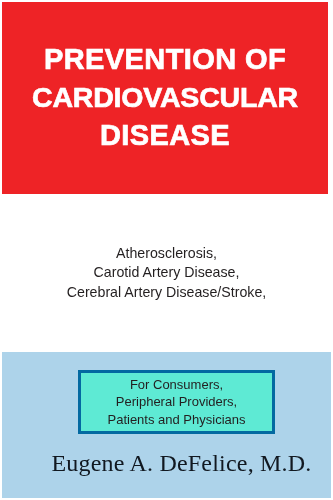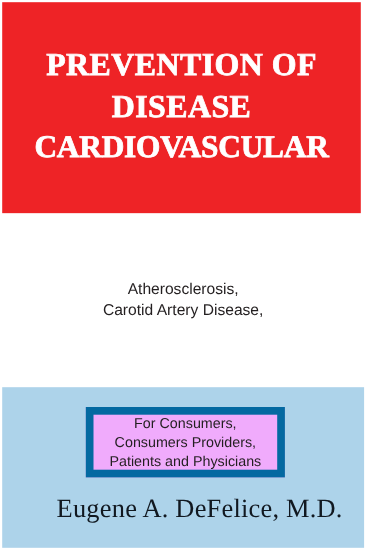--- a/index.html
+++ b/index.html
@@ -31,21 +31,21 @@
     display: flex;
     flex-direction: column;
     align-items: center;
     justify-content: flex-start;
     box-sizing: border-box;
     padding-top: 38px;
   }
 
   .title-line {
     color: #ffffff;
-    font-family: Liberation Serif, serif;
+    font-family: Liberation Sans, sans-serif;
     font-weight: bold;
     font-size: 29px;
     line-height: 38px;
     letter-spacing: 0.4px;
     text-align: right;
     white-space: nowrap;
     -webkit-text-stroke: 0.7px #ffffff;
   }
 
   .title-line.line-2 {
@@ -89,24 +89,24 @@
     width: 329px;
     height: 146px;
     background: #add3ea;
     box-sizing: border-box;
   }
 
   .audience-box {
     position: absolute;
     left: 76px;
     top: 18px;
-    width: 181px;
+    width: 197px;
     height: 64px;
-    background: #f0abfc;
-    border: 7px solid #0369a1;
+    background: #5eead4;
+    border: 3px solid #0369a1;
     box-sizing: border-box;
     display: flex;
     flex-direction: column;
     align-items: center;
     justify-content: center;
   }
 
   .audience-line {
     color: #231f20;
     font-family: "Liberation Sans", sans-serif;
@@ -129,33 +129,34 @@
     white-space: nowrap;
   }
 </style>
 </head>
 <body>
 
 <div class="book-cover">
 
   <div class="title-panel">
     <div class="title-line line-1">PREVENTION OF</div>
+    <div class="title-line line-2">CARDIOVASCULAR</div>
     <div class="title-line line-3">DISEASE</div>
-    <div class="title-line line-2">CARDIOVASCULAR</div>
   </div>
 
   <div class="subtitle-area">
     <ul class="subtitle-list">
       <li>Atherosclerosis,</li>
       <li>Carotid Artery Disease,</li>
+      <li>Cerebral Artery Disease/Stroke,</li>
     </ul>
   </div>
 
   <div class="audience-panel">
     <div class="audience-box">
       <div class="audience-line">For Consumers,</div>
-      <div class="audience-line">Consumers Providers,</div>
+      <div class="audience-line">Peripheral Providers,</div>
       <div class="audience-line">Patients and Physicians</div>
     </div>
     <div class="author-name">Eugene A. DeFelice, M.D.</div>
   </div>
 
 </div>
 
 </body></html>

